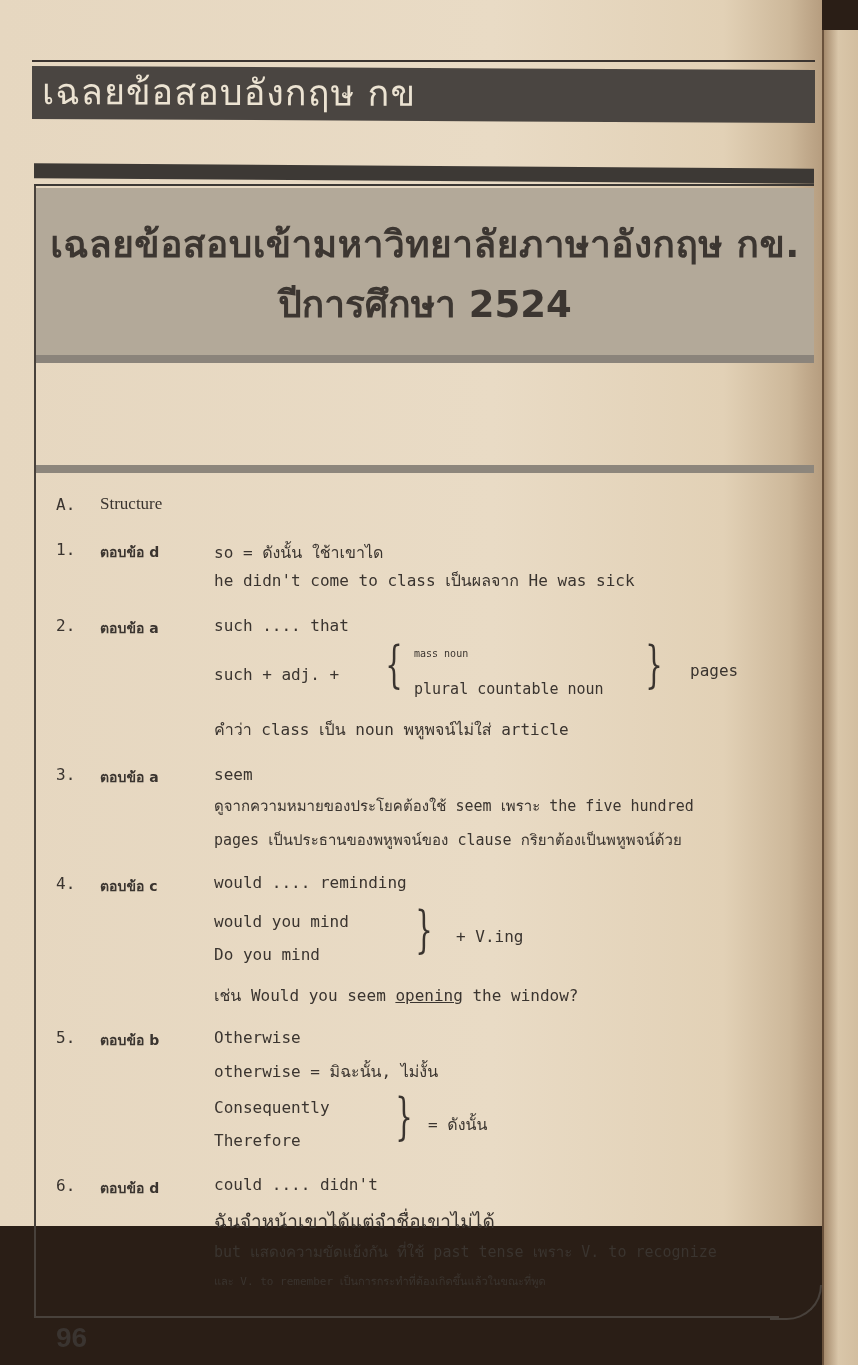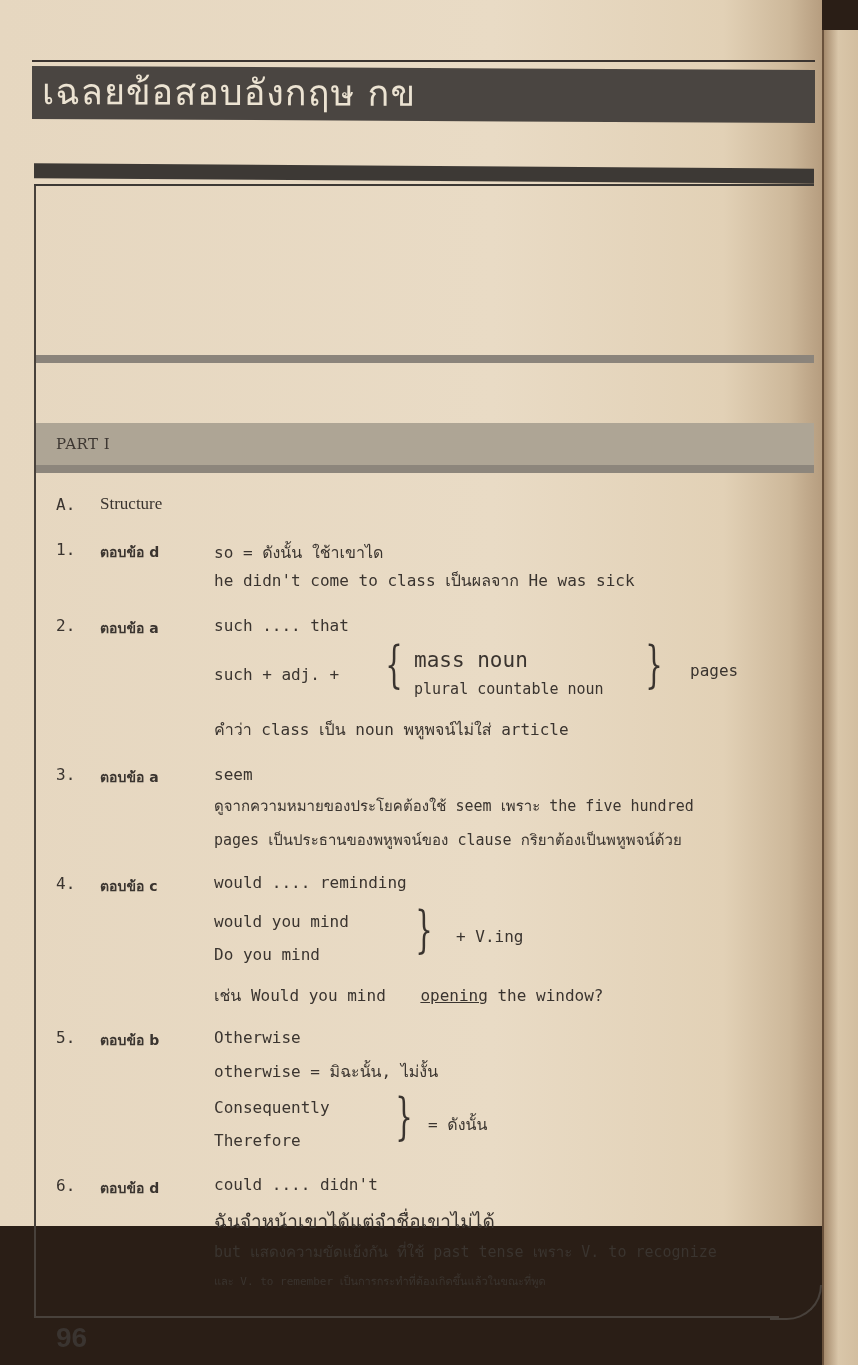--- a/index.html
+++ b/index.html
@@ -29,21 +29,21 @@
   .part-bar{position:absolute;left:36px;top:423px;width:778px;height:42px;background:#aea595;}
   .part-bar-rule{position:absolute;left:36px;top:465px;width:778px;height:8px;background:#8d867c;}
   .part-label{position:absolute;left:20px;top:12px;font-family:"DejaVu Serif",serif;font-size:15px;color:#3d3732;letter-spacing:0.5px;}
 
   .content{position:absolute;left:56px;top:0;width:760px;font-family:"DejaVu Serif",serif;color:#3a342f;font-size:16px;}
   .line{position:absolute;white-space:nowrap;}
   .num{left:0;}
   .ans{left:44px;font-family:"DejaVu Sans",sans-serif;font-weight:bold;font-size:14px;}
   .txt{left:158px;}
   .mono{font-family:"DejaVu Sans Mono",monospace;font-size:16px;}
-  .u{text-decoration:underline;margin-left:25px;}
+  .u{text-decoration:underline;}
   .brace{position:absolute;font-family:"DejaVu Serif",serif;font-size:50px;line-height:50px;color:#3a342f;transform:scaleX(0.55);}
 
   .bottom-rule{position:absolute;left:34px;top:1316px;width:745px;height:2px;background:#48413b;}
   .bottom-curve{position:absolute;left:770px;top:1285px;width:50px;height:33px;
     border-bottom:2px solid #48413b;border-right:2px solid #48413b;border-bottom-right-radius:50px;}
   .page-number{position:absolute;left:56px;top:1322px;font-family:"Liberation Sans",sans-serif;font-weight:bold;
     font-size:28px;color:#3a3430;}
 </style>
 </head>
 <body>
@@ -52,62 +52,63 @@
 <div class="page">
 
   <div class="top-rule"></div>
   <div class="running-head">
     <span class="running-head-text">เฉลยข้อสอบอังกฤษ กข</span>
   </div>
 
   <div class="title-bar"></div>
   <div class="title-rule"></div>
   <div class="frame"></div>
+  <div class="title-box">
+    <div class="title-line1">เฉลยข้อสอบเข้ามหาวิทยาลัยภาษาอังกฤษ กข.</div>
+    <div class="title-line2">ปีการศึกษา 2524</div>
+  </div>
   <div class="title-box-rule"></div>
 
-  <div class="part-bar">
-    <span class="part-label">PART I</span>
-  </div>
   <div class="part-bar-rule"></div>
 
   <div class="content">
 
     <span class="line mono" style="top:495px;left:0">A.</span>
     <span class="line" style="top:494px;left:44px;font-family:'Liberation Serif',serif;font-size:17px">Structure</span>
 
     <span class="line num mono" style="top:540px">1.</span>
     <span class="line ans" style="top:541px">ตอบข้อ d</span>
     <span class="line txt mono" style="top:540px">so  =  ดังนั้น  ใช้าเขาได</span>
     <span class="line txt mono" style="top:568px">he didn't come to class เป็นผลจาก He was sick</span>
 
     <span class="line num mono" style="top:616px">2.</span>
     <span class="line ans" style="top:617px">ตอบข้อ a</span>
     <span class="line txt mono" style="top:616px">such .... that</span>
     <span class="line txt mono" style="top:665px">such + adj. +</span>
     <span class="brace" style="top:640px;left:322px">{</span>
-    <span class="line mono" style="top:648px;left:358px;font-size:21px">mass noun</span>
+    <span class="line mono" style="top:648px;left:358px;font-size:10px">mass noun</span>
     <span class="line mono" style="top:680px;left:358px;font-size:15px">plural countable noun</span>
     <span class="brace" style="top:640px;left:582px">}</span>
     <span class="line mono" style="top:661px;left:634px">pages</span>
     <span class="line txt mono" style="top:717px">คำว่า class เป็น noun พหูพจน์ไม่ใส่ article</span>
 
     <span class="line num mono" style="top:765px">3.</span>
     <span class="line ans" style="top:766px">ตอบข้อ a</span>
     <span class="line txt mono" style="top:765px">seem</span>
     <span class="line txt mono" style="top:794px;font-size:15px">ดูจากความหมายของประโยคต้องใช้ seem เพราะ the five hundred</span>
     <span class="line txt mono" style="top:828px;font-size:15px">pages เป็นประธานของพหูพจน์ของ clause กริยาต้องเป็นพหูพจน์ด้วย</span>
 
     <span class="line num mono" style="top:874px">4.</span>
     <span class="line ans" style="top:875px">ตอบข้อ c</span>
     <span class="line txt mono" style="top:873px">would .... reminding</span>
     <span class="line txt mono" style="top:912px">would you mind</span>
     <span class="line txt mono" style="top:945px">Do you mind</span>
     <span class="brace" style="top:905px;left:352px">}</span>
     <span class="line mono" style="top:927px;left:400px">+ V.ing</span>
-    <span class="line txt mono" style="top:983px"><span>เช่น Would you mind </span><span class="u">opening</span><span> the window?</span></span>
+    <span class="line txt mono" style="top:983px"><span>เช่น Would you seem </span><span class="u">opening</span><span> the window?</span></span>
 
     <span class="line num mono" style="top:1028px">5.</span>
     <span class="line ans" style="top:1029px">ตอบข้อ b</span>
     <span class="line txt mono" style="top:1028px">Otherwise</span>
     <span class="line txt mono" style="top:1059px">otherwise  =  มิฉะนั้น, ไม่งั้น</span>
     <span class="line txt mono" style="top:1098px">Consequently</span>
     <span class="line txt mono" style="top:1131px">Therefore</span>
     <span class="brace" style="top:1092px;left:332px">}</span>
     <span class="line mono" style="top:1112px;left:372px">=  ดังนั้น</span>
 

